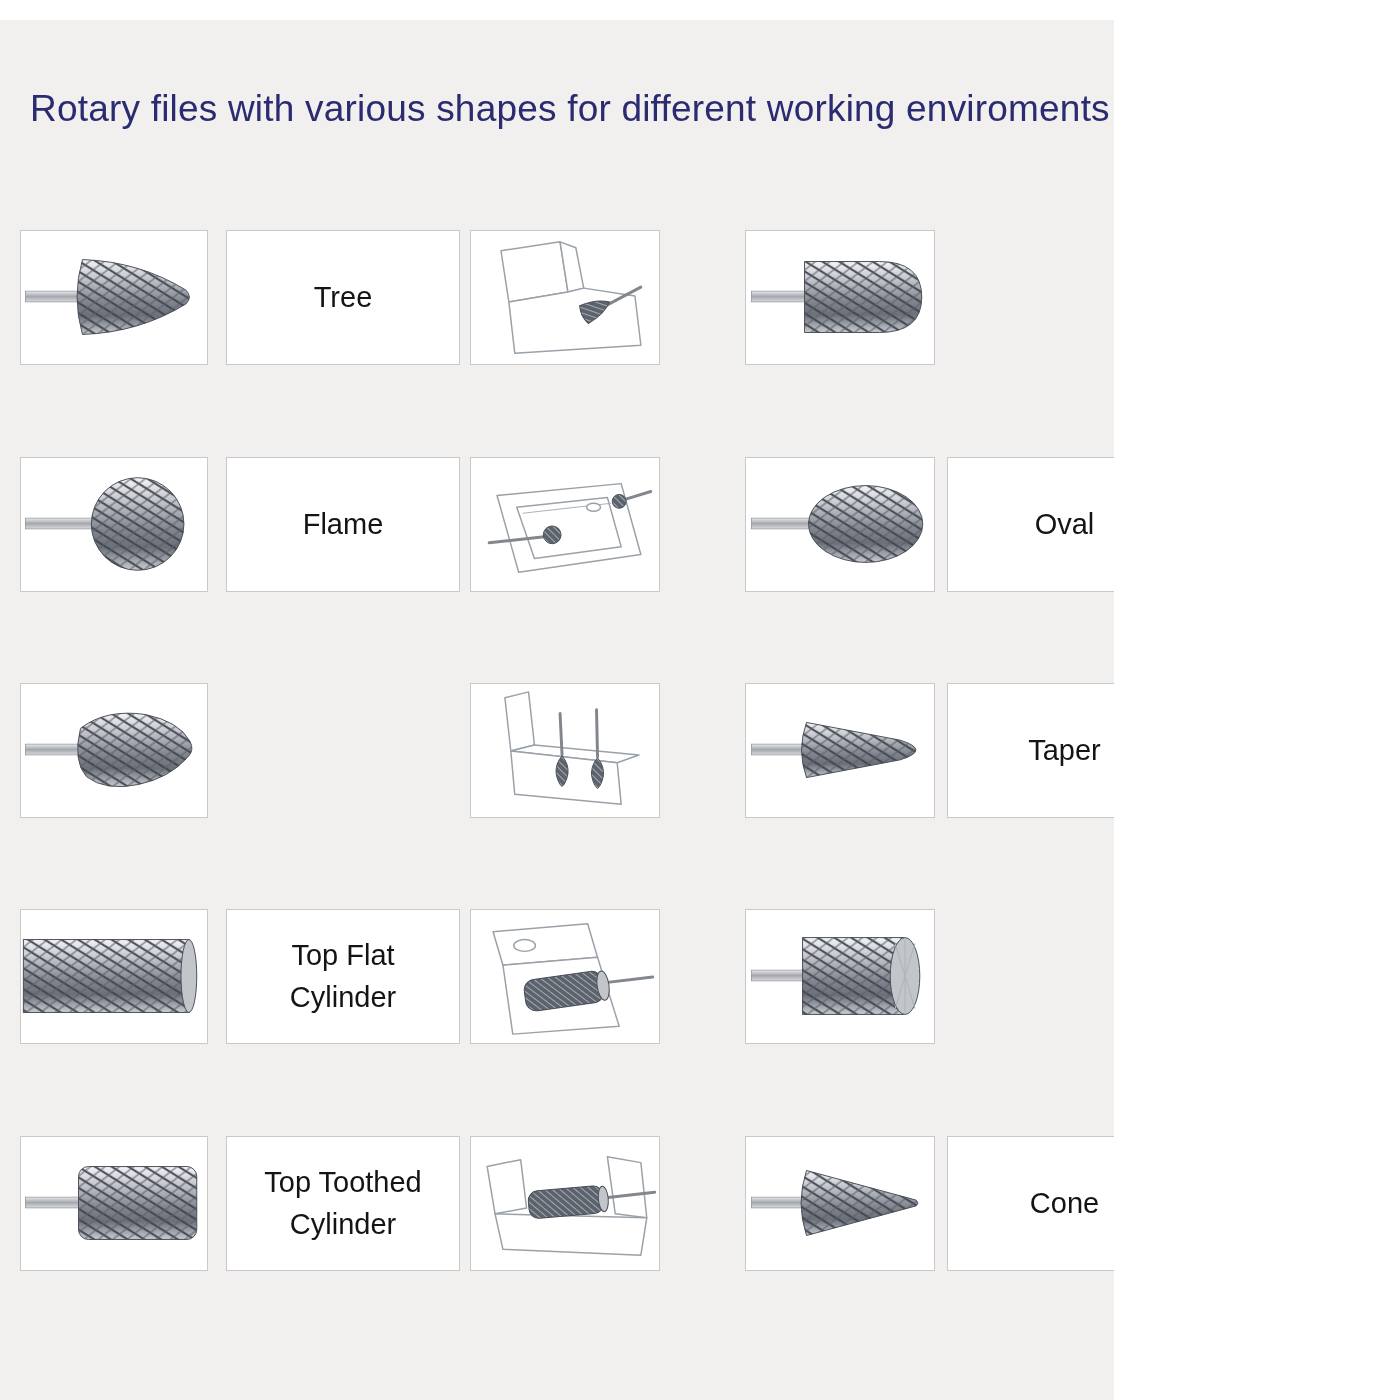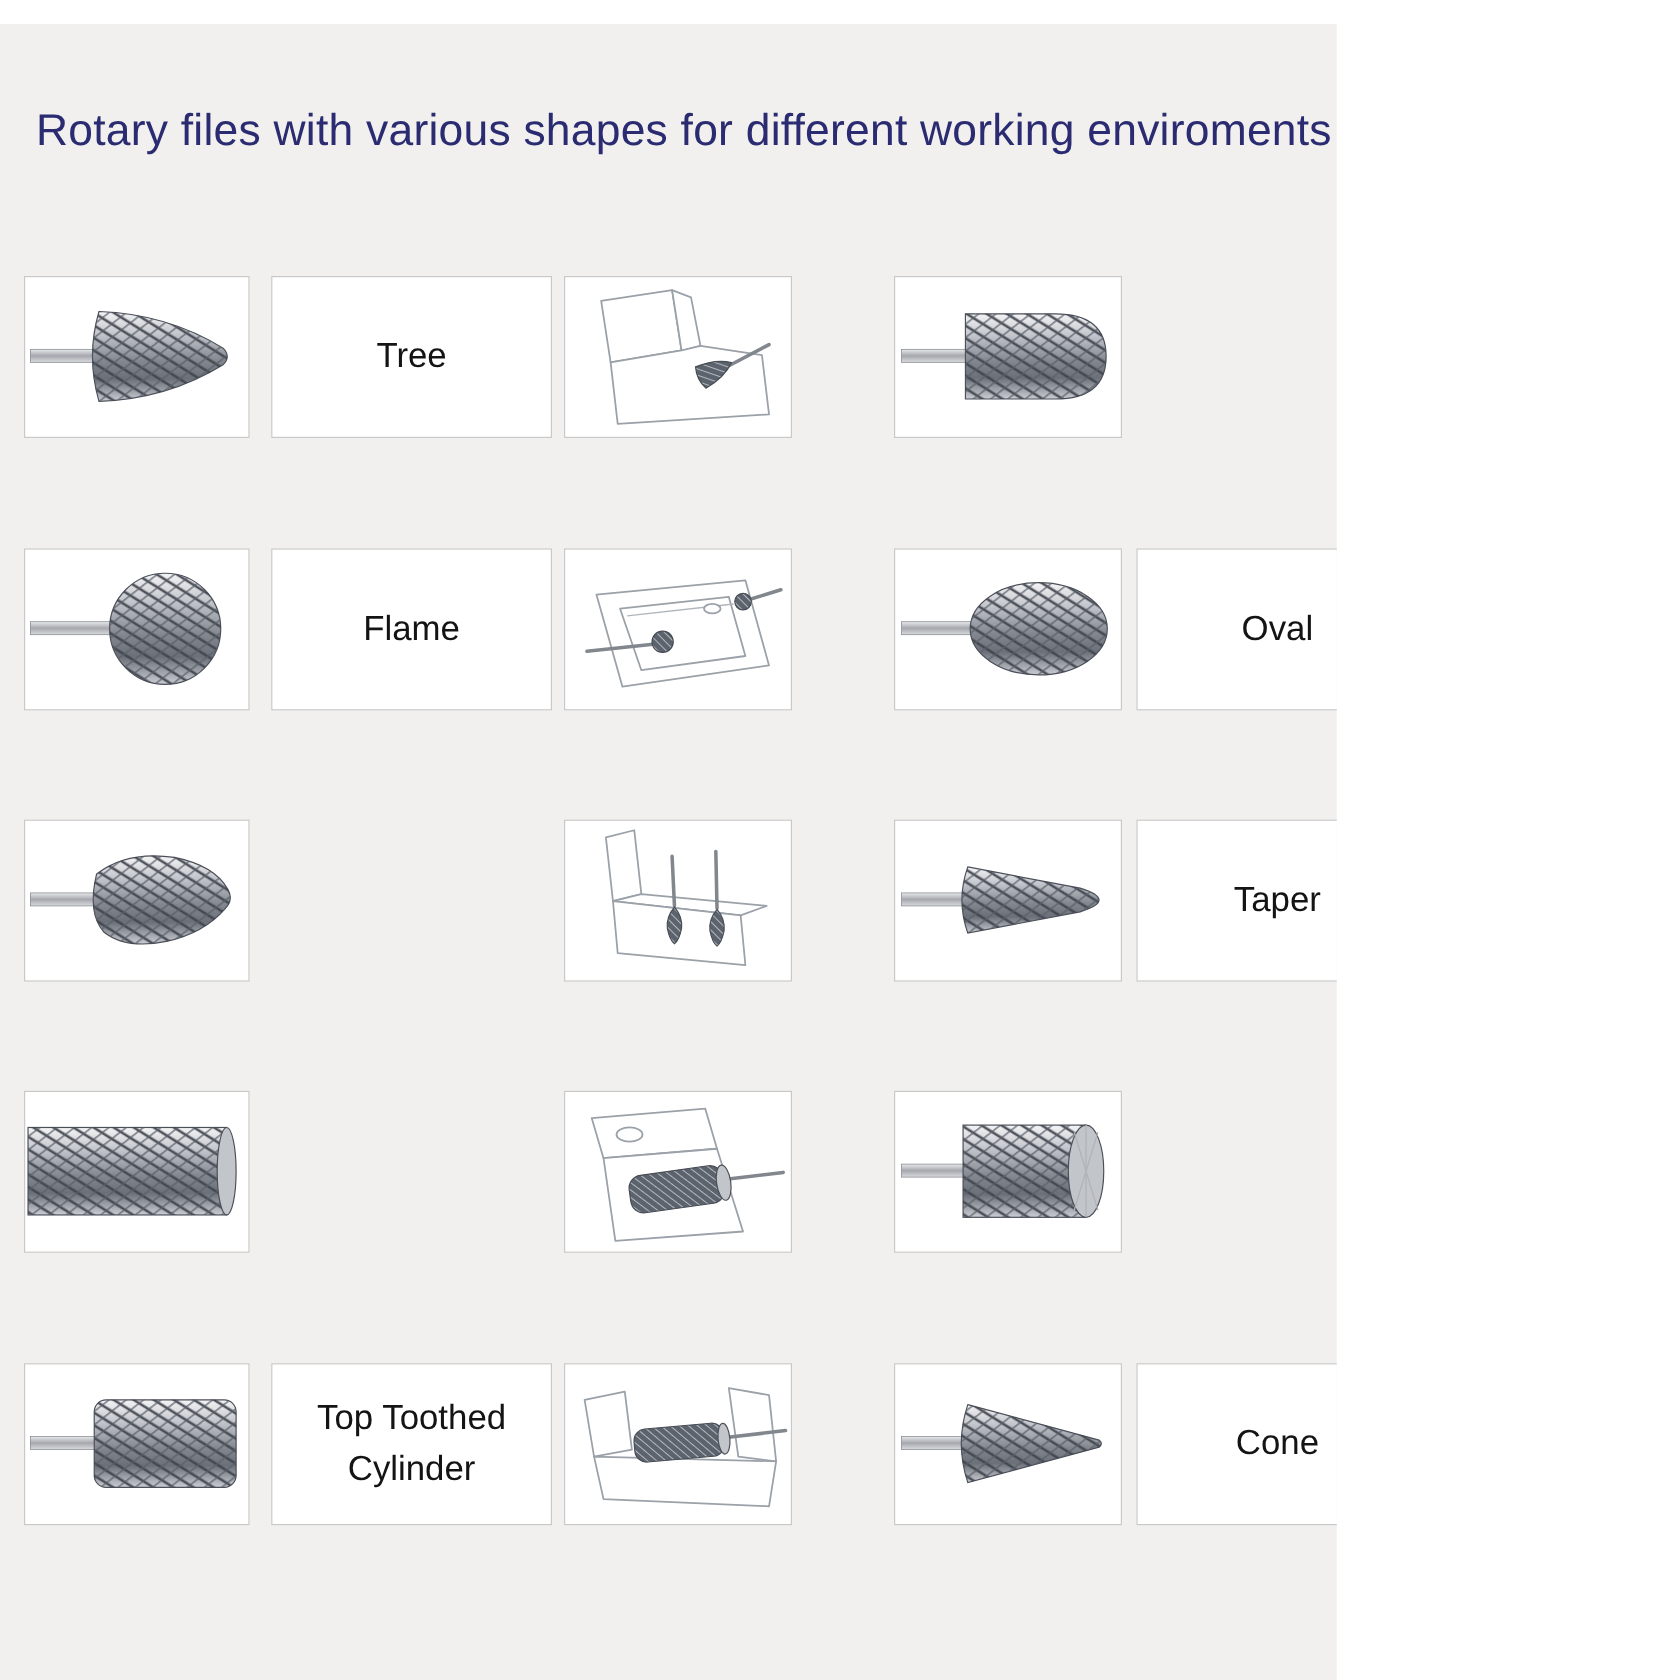--- a/index.html
+++ b/index.html
@@ -206,20 +206,23 @@
   </div>
 
   <div class="cell" style="left:20px;top:889px;width:188px">
     <svg viewBox="0 0 188 135">
       <rect class="mh" x="2" y="30" width="168" height="74"></rect>
       <rect class="o1" x="2" y="30" width="168" height="74"></rect>
       <rect class="o2" x="2" y="30" width="168" height="74"></rect>
       <ellipse class="endface" cx="170" cy="67" rx="8" ry="37"></ellipse>
     </svg>
   </div>
+  <div class="cell label" style="left:226px;top:889px;width:234px">
+    <span>Top Flat Cylinder</span>
+  </div>
   <div class="cell" style="left:470px;top:889px;width:190px">
     <svg viewBox="0 0 190 135">
       <path class="wp" d="M22 22 L118 14 L128 48 L32 56 Z"></path>
       <ellipse class="wp" cx="54" cy="36" rx="11" ry="6"></ellipse>
       <path class="wp" d="M32 56 L128 48 L150 118 L42 126 Z"></path>
       <path class="shk" d="M134 74 L184 68"></path>
       <g transform="translate(96,82) rotate(-8)">
         <rect class="bur" x="-42" y="-16" width="80" height="32" rx="11"></rect>
         <ellipse class="endface" cx="38" cy="0" rx="6" ry="15"></ellipse>
       </g>

